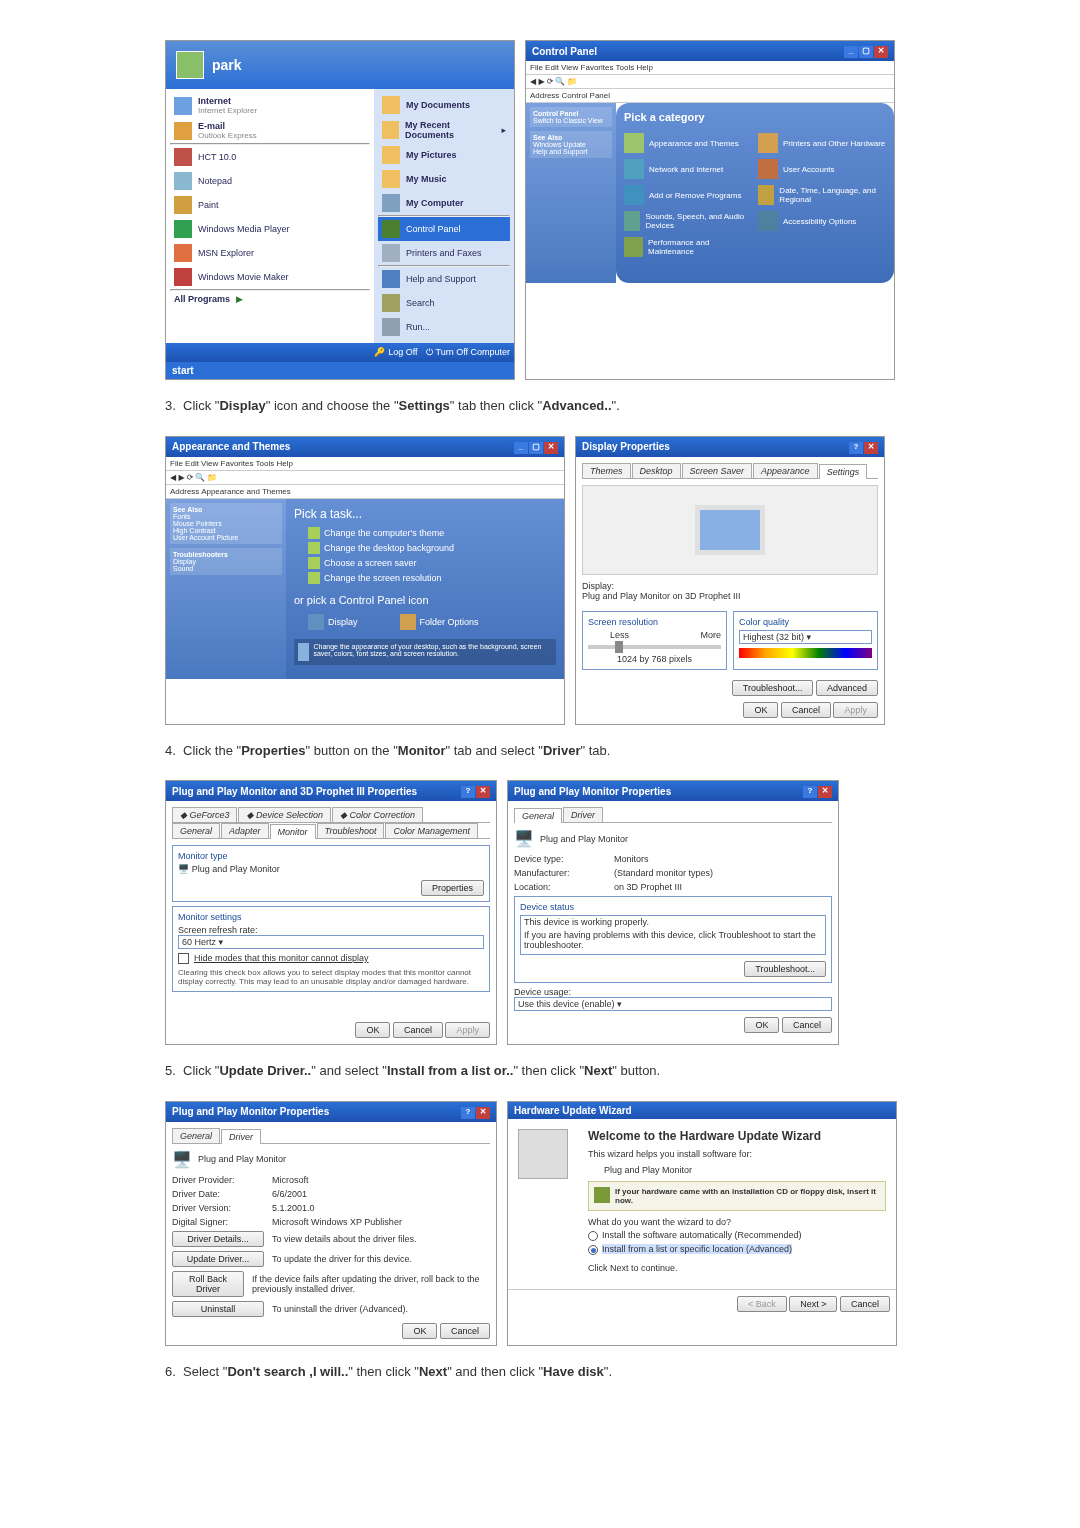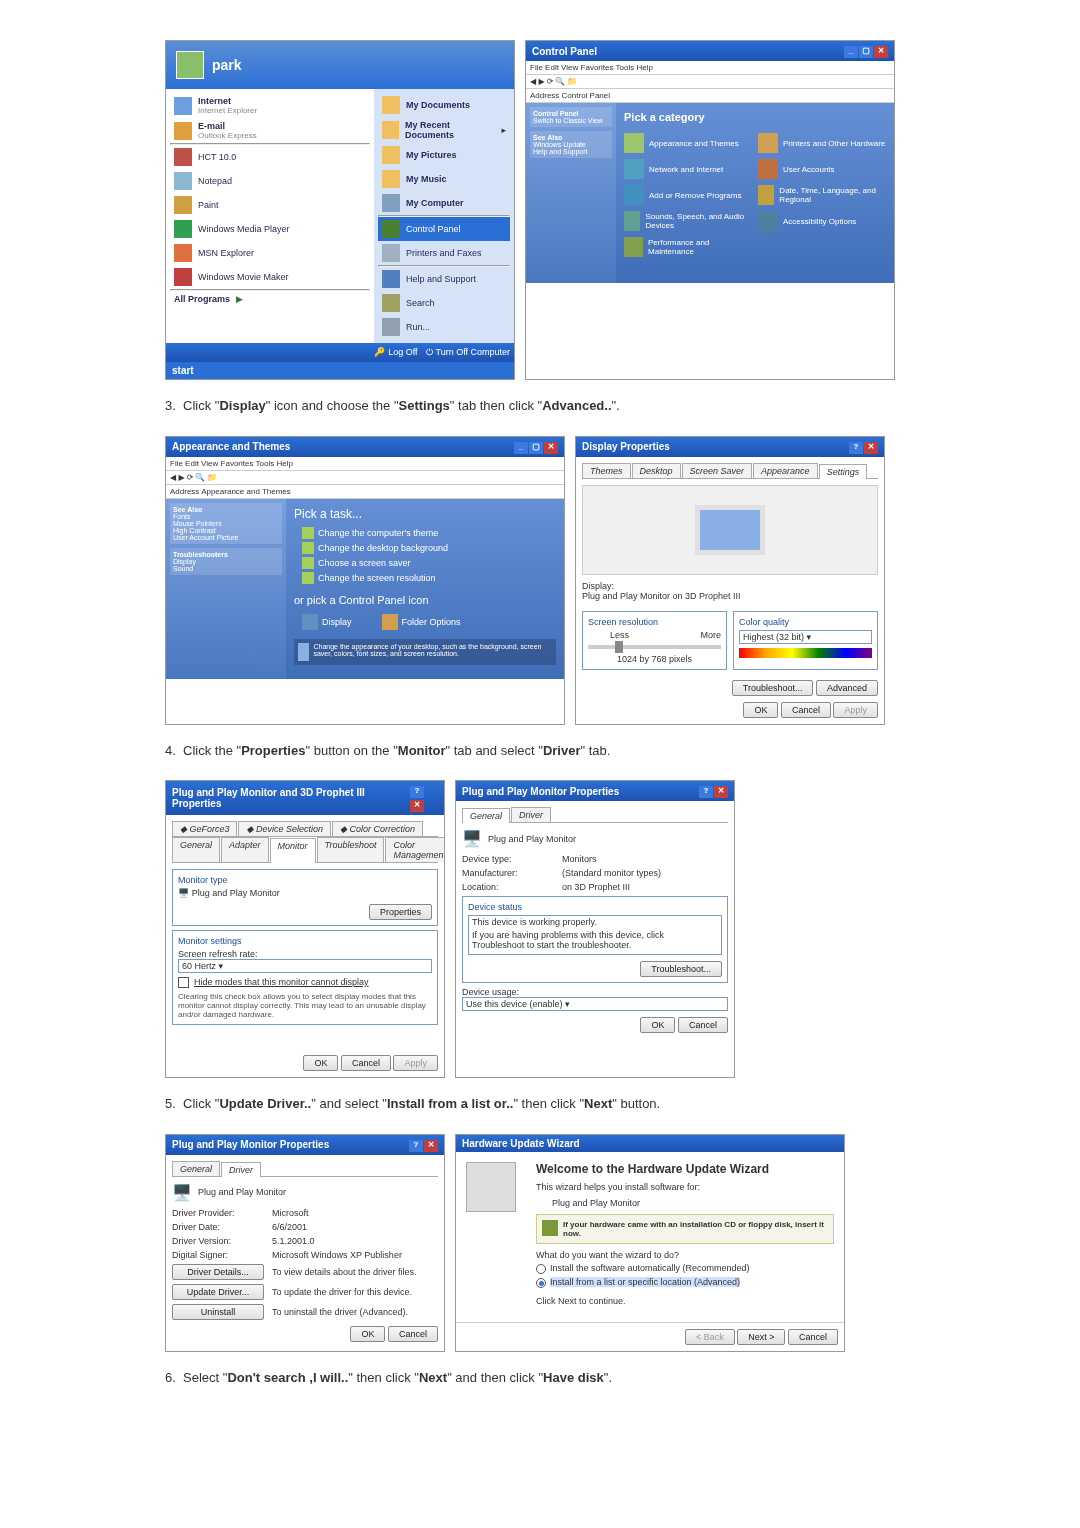--- a/index.html
+++ b/index.html
@@ -87,45 +87,45 @@
   .sm-footer { background: linear-gradient(#2b6fd6,#1d52b0); color:#fff; text-align:right; padding:4px; font-size:9px;}
   .sm-footer .fbtn { display:inline-block; margin-left:6px; }
   .taskbar { background:#2b6fd6; color:#fff; padding:3px 6px; font-size:10px; font-weight:bold; }
 
   
   .cp-window { width:370px; }
   .cp-toolbar { font-size:8px; padding:2px 4px; color:#333; border-bottom:1px solid #ccc;}
   .cp-body { display:flex; height:180px; }
   .cp-side { width:90px; background: linear-gradient(#7aa0de,#4a78c0); padding:4px; color:#fff; font-size:7px;}
   .cp-side .sidebox { background: rgba(255,255,255,.15); padding:3px; margin-bottom:4px;}
-  .cp-main { flex:1; background: linear-gradient(#6690d5,#3f6db8); color:#fff; padding:8px; }
+  .cp-main { flex:1; background: linear-gradient(#6690d5,#3f6db8); color:#fff; padding:8px;border-radius:13px; }
   .cp-main h3 { font-size:11px; font-weight:bold; margin-bottom:10px;}
   .cp-catgrid { display:grid; grid-template-columns: 1fr 1fr; gap:6px; }
   .cp-cat { display:flex; gap:5px; align-items:center; font-size:8px;}
   .cp-cat .cico { width:20px; height:20px; background:#9cc56c; }
 
   
   .ap-window { width:400px;}
   .ap-body { display:flex; height:180px;}
   .ap-side { width:120px; background:linear-gradient(#7aa0de,#4a78c0); padding:4px; font-size:7px; color:#fff;}
   .ap-side .box { background: rgba(255,255,255,.15); padding:3px; margin-bottom:4px;}
   .ap-main { flex:1; background:linear-gradient(#6690d5,#3f6db8); color:#fff; padding:8px; font-size:9px;}
-  .ap-task { margin:3px 8px; display:flex; gap:4px; align-items:center;}
+  .ap-task { margin:3px 14px; display:flex; gap:4px; align-items:center;}
   .ap-task .aico { width:12px; height:12px; background:#a7d05a;}
 
   
   .dp-window { width:310px; }
   .dp-preview { background:#f0f0f0; border:1px solid #ccc; height:90px; display:flex; align-items:center; justify-content:center; margin-bottom:6px;}
   .dp-monitor { width:70px; height:50px; background:#89b0e5; border:5px solid #e0e0e0; position:relative;}
   .dp-row { display:flex; gap:6px; }
   .slider { height:4px; background:#ccc; position:relative; margin:5px 0;}
   .slider .handle { position:absolute; left:20%; top:-4px; width:8px; height:12px; background:#888;}
 
   
-  .pp-window { width:280px; }
+  .pp-window { width:332px; }
   .hw-window { width:390px; }
   .hw-body { display:flex; padding:10px; gap:10px;}
   .hw-left { width:60px; }
   .hw-icon { width:50px; height:50px; background:#ddd; border:1px solid #aaa;}
   .hw-right { flex:1; font-size:9px; }
   .hw-right h3 { font-size:12px; font-weight:bold; margin-bottom:6px;}
   .radio { display:flex; gap:4px; align-items:flex-start; margin:3px 0; }
   .radio .r { width:10px; height:10px; border:1px solid #555; border-radius:50%; margin-top:1px; flex-shrink:0;}
   .radio.selected .r::after { content:''; display:block; width:5px; height:5px; background:#3a70c6; border-radius:50%; margin:2px auto;}
   .info-note { background:#f4f4e8; border:1px solid #cfc98a; padding:5px; font-size:8px; display:flex; gap:5px; align-items:flex-start; margin:6px 0;}
@@ -531,20 +531,24 @@
         </div>
       <div class="detail-row" style="align-items:center;">
           <span class="btn" style="width:92px;text-align:center;">Driver Details...</span>
           <span style="margin-left:8px;">To view details about the driver files.</span>
         </div>
       <div class="detail-row" style="align-items:center;">
           <span class="btn" style="width:92px;text-align:center;">Update Driver...</span>
           <span style="margin-left:8px;">To update the driver for this device.</span>
         </div>
       <div class="detail-row" style="align-items:center;">
+          <span class="btn" style="width:92px;text-align:center;">Roll Back Driver</span>
+          <span style="margin-left:8px;">If the device fails after updating the driver, roll back to the previously installed driver.</span>
+        </div>
+      <div class="detail-row" style="align-items:center;">
           <span class="btn" style="width:92px;text-align:center;">Uninstall</span>
           <span style="margin-left:8px;">To uninstall the driver (Advanced).</span>
         </div>
       <div class="btn-row">
         <span class="btn">OK</span>
         <span class="btn">Cancel</span>
       </div>
     </div>
   </div>
 

